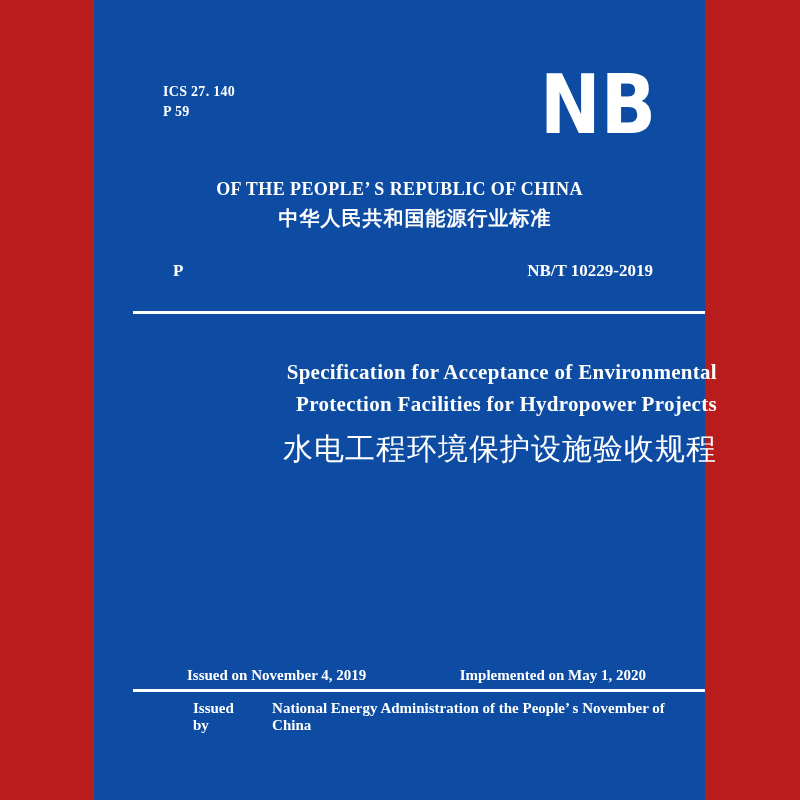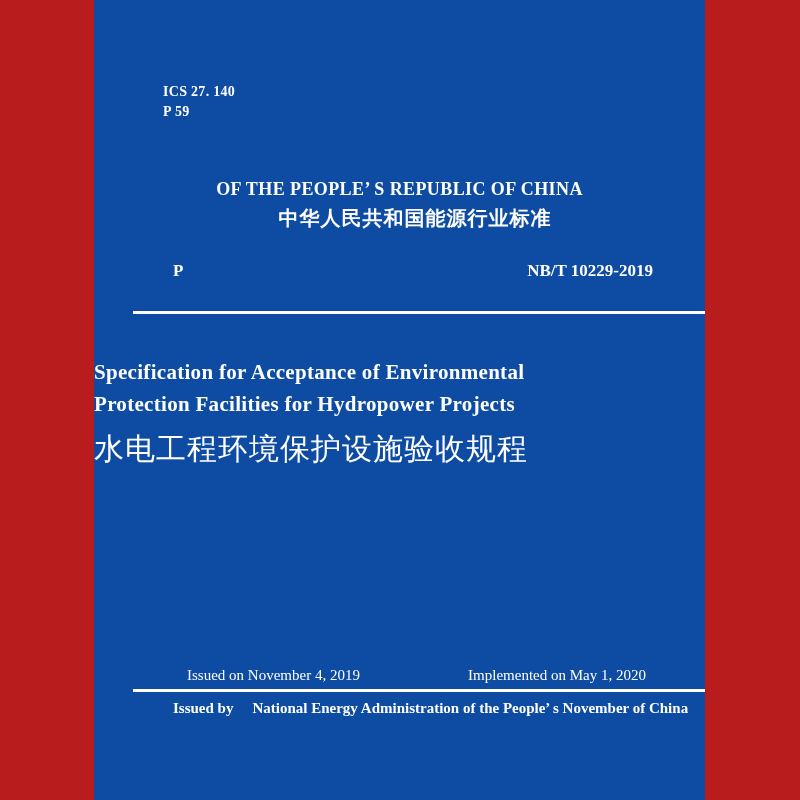--- a/index.html
+++ b/index.html
@@ -30,50 +30,55 @@
   
   .code-row{
     position:absolute;left:0;top:261px;width:611px;box-sizing:border-box;
     padding:0 52px 0 79px;display:flex;justify-content:space-between;
     font-size:17px;font-weight:bold;
   }
   .rule{position:absolute;background:#ffffff;height:3px;}
   .rule-top{left:39px;top:311px;width:572px;}
   .rule-bottom{left:39px;top:689px;width:572px;}
   
-  .title-block{position:absolute;left:0;top:356px;width:623px;text-align:left;}
+  .title-block{position:absolute;left:0;top:356px;width:623px;text-align:right;}
   .title-en{font-size:21px;font-weight:bold;line-height:32px;letter-spacing:0.3px;}
   .title-zh{
     font-size:30px;font-weight:normal;margin-top:9px;letter-spacing:1px;
     font-family:"Liberation Serif","DejaVu Serif",serif;
   }
   
   .dates-row{
     position:absolute;left:0;top:667px;width:593px;box-sizing:border-box;
     padding:0 41px 0 93px;display:flex;justify-content:space-between;
-    font-size:15px;font-weight:normal;
+    font-size:15px;font-weight:bold;
   }
   
   .issuer-row{
     position:absolute;left:0;top:700px;width:611px;box-sizing:border-box;
-    padding-left:79px;display:flex;font-size:15px;font-weight:bold;
+    padding-left:99px;display:flex;font-size:15px;font-weight:bold;
   }
   .issuer-row .issuer-value{margin-left:19px;}
 </style>
 </head>
 <body>
 
 <div class="page">
   <div class="cover">
 
     <div class="ics-block">
       <div>ICS 27. 140</div>
       <div>P 59</div>
     </div>
 
+    <div class="nb-logo">
+      <svg width="120" height="76" viewBox="0 0 120 76" aria-hidden="true">
+        <text x="60" y="71" text-anchor="middle" font-family="DejaVu Sans, sans-serif" font-weight="bold" font-size="82" fill="#ffffff" textLength="116" lengthAdjust="spacingAndGlyphs">NB</text>
+      </svg>
+    </div>
 
     <div class="header-block">
       <div class="header-en">OF THE PEOPLE’ S REPUBLIC OF CHINA</div>
       <div class="header-zh">中华人民共和国能源行业标准</div>
     </div>
 
     <div class="code-row">
       <span>P</span>
       <span>NB/T 10229-2019</span>
     </div>

